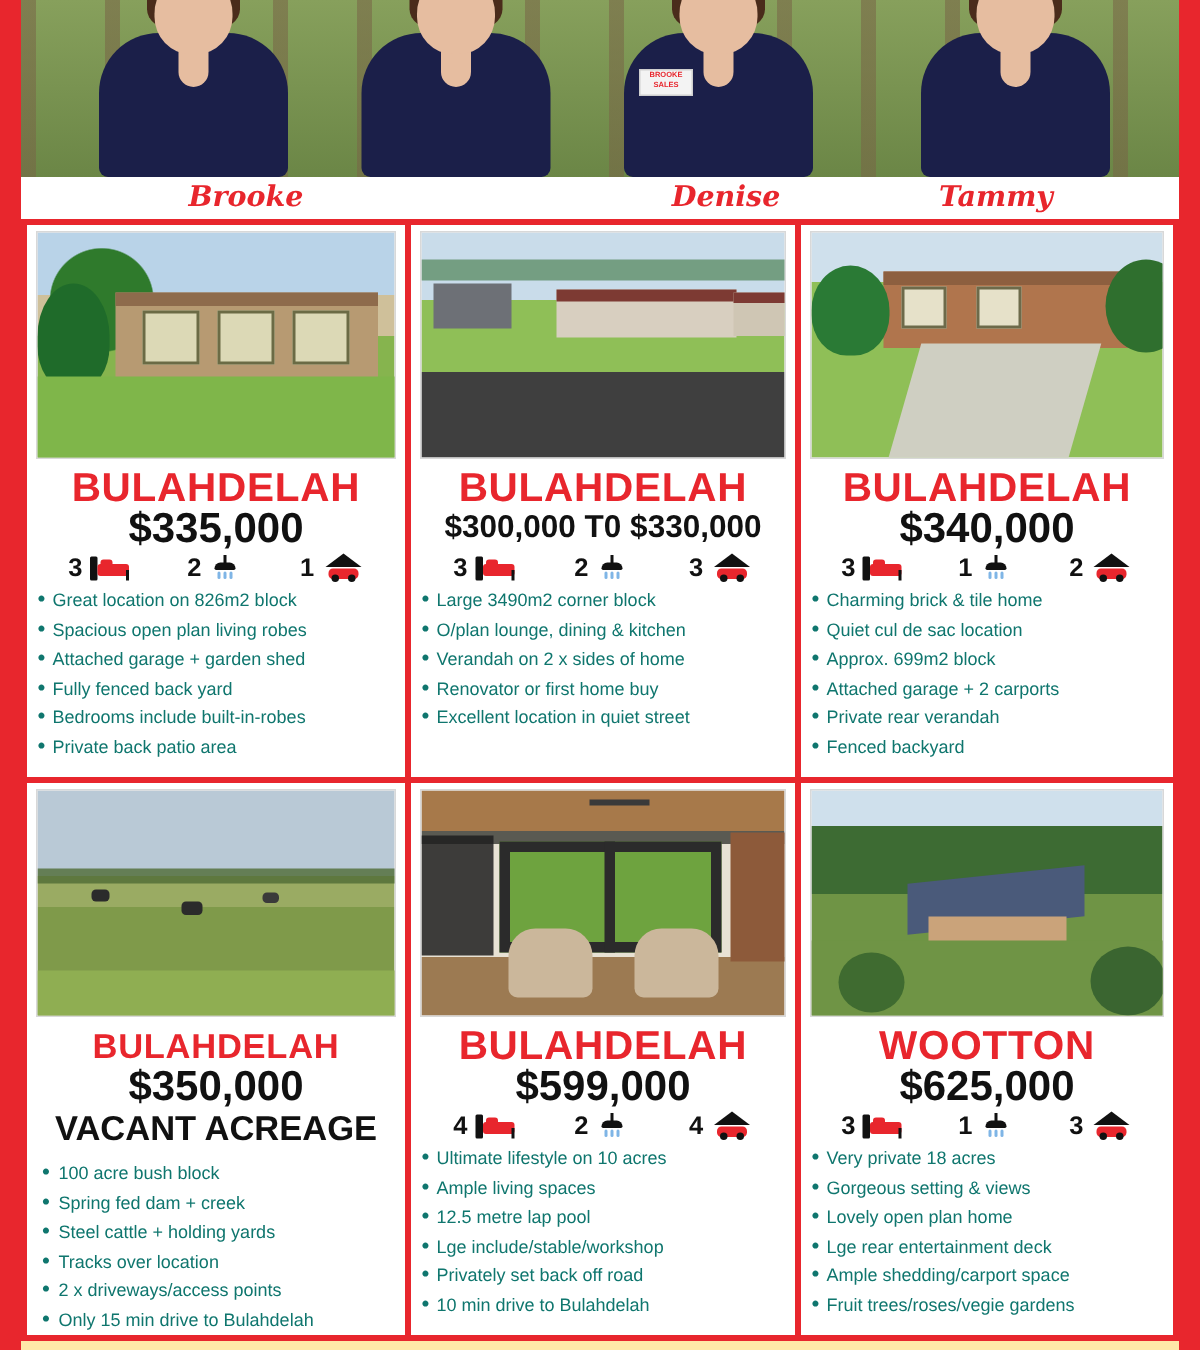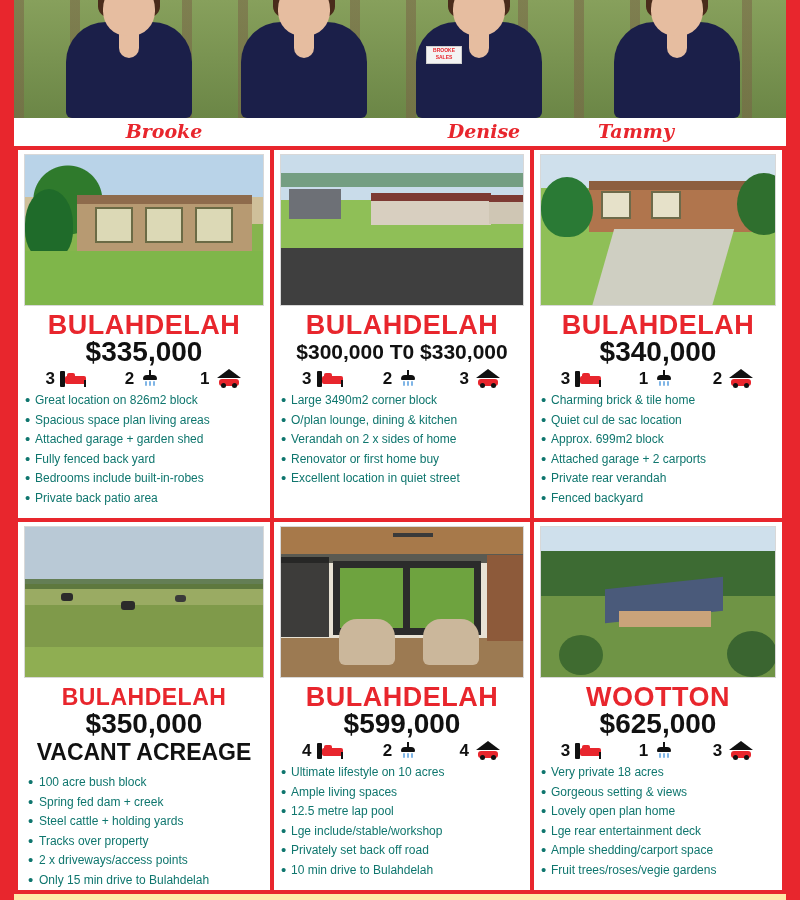--- a/index.html
+++ b/index.html
@@ -179,21 +179,21 @@
       <div class="p-vnotch"></div>
       <div class="p-neck"></div>
       <div class="p-hair"></div>
       <div class="p-head"></div>
     </div>
   </div>
 
   <div class="names-bar">
     <div class="name" style="left:60px;width:180px;">Brooke</div>
     <div class="name" style="left:390px;width:160px;">Denise</div>
-    <div class="name" style="left:532px;width:180px;">Tammy</div>
+    <div class="name" style="left:560px;width:180px;">Tammy</div>
   </div>
 
   <div class="grid">
 
     <div class="vline" style="left:252px;"></div>
     <div class="vline" style="left:512px;"></div>
     <div class="hline" style="top:368px;"></div>
 
     <div class="card" style="left:0;top:0;width:252px;height:368px;">
       <div class="photo" style="background:
@@ -233,21 +233,21 @@
           <span class="ic ic-car">
               <i class="roof"></i>
               <i class="body"></i>
               <i class="w1"></i>
               <i class="w2"></i>
             </span>
         </div>
       </div>
       <ul class="bullets">
         <li>Great location on 826m2 block</li>
-        <li>Spacious space plan living areas</li>
+        <li>Spacious open plan living robes</li>
         <li>Attached garage + garden shed</li>
         <li>Fully fenced back yard</li>
         <li>Bedrooms include built-in-robes</li>
         <li>Private back patio area</li>
       </ul>
     </div>
 
     <div class="card" style="left:256px;top:0;width:256px;height:368px;">
       <div class="photo" style="background:linear-gradient(180deg,#c9dcea 0 30%, #8fbf57 30% 62%, #3f3f3f 62% 100%);">
         <div style="position:absolute;left:8px;top:34px;width:52px;height:30px;background:#6d7076;"></div>
@@ -355,21 +355,21 @@
         <div style="position:absolute;left:150px;top:68px;width:11px;height:7px;background:#3a3a3a;border-radius:3px;"></div>
         <div style="position:absolute;left:0;top:120px;width:252px;height:32px;background:#8fae52;"></div>
       </div>
       <div class="suburb small">BULAHDELAH</div>
       <div class="price">$350,000</div>
       <div class="subhead">VACANT ACREAGE</div>
       <ul class="bullets indent" style="margin-top:8px;">
         <li>100 acre bush block</li>
         <li>Spring fed dam + creek</li>
         <li>Steel cattle + holding yards</li>
-        <li>Tracks over property</li>
+        <li>Tracks over location</li>
         <li>2 x driveways/access points</li>
         <li>Only 15 min drive to Bulahdelah</li>
       </ul>
     </div>
 
     <div class="card" style="left:256px;top:372px;width:256px;height:368px;">
       <div class="photo" style="background:linear-gradient(180deg,#a7794a 0 18%, #5a5a52 18% 24%, #e8e2d4 24% 74%, #9c7a52 74% 100%);">
         <div style="position:absolute;left:52px;top:34px;width:148px;height:74px;background:#6ea33f;border:7px solid #2b2b2b;box-sizing:border-box;"></div>
         <div style="position:absolute;left:122px;top:34px;width:7px;height:74px;background:#2b2b2b;"></div>
         <div style="position:absolute;left:0;top:30px;width:48px;height:80px;background:#1f1f1f;opacity:.85;"></div>

